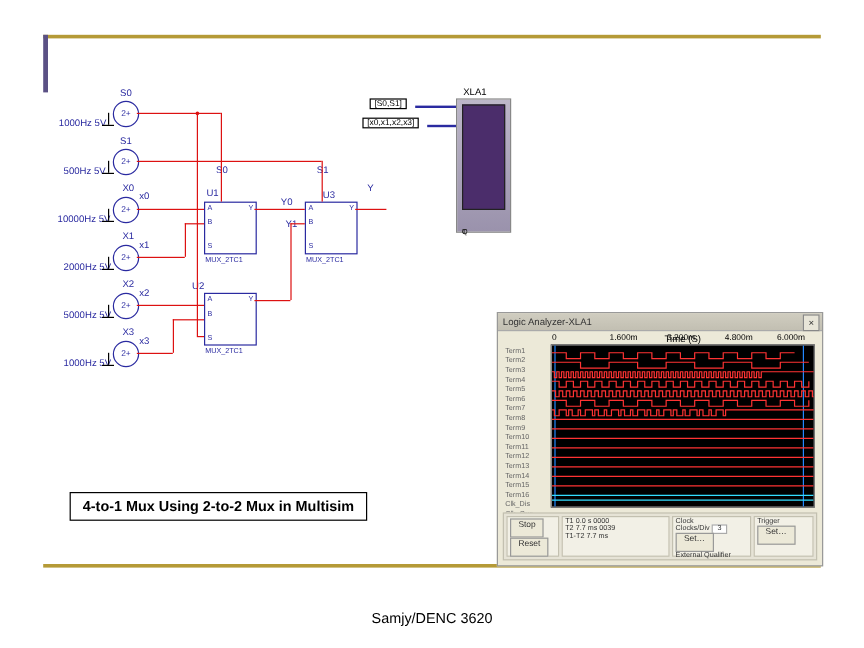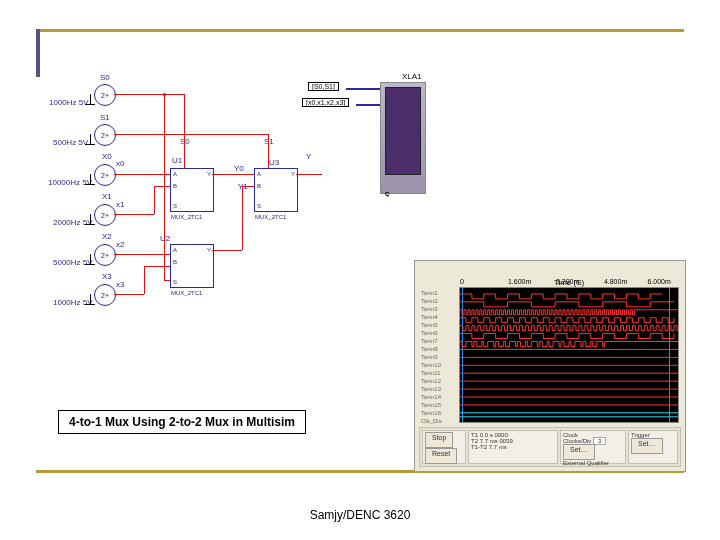--- a/index.html
+++ b/index.html
@@ -144,21 +144,21 @@
 
   <div class="slbl" style="left:256px;top:72px">Y</div>
   <div class="wire-h" style="left:246px;top:94px;width:26px"></div>
 
   <div class="bus-lbl" style="left:258px;top:2px;border:1px solid #000;padding:0 3px">[S0,S1]</div>
   <div class="bus-lbl" style="left:252px;top:18px;border:1px solid #000;padding:0 3px">[x0,x1,x2,x3]</div>
 
   <div class="wire-blk-h" style="left:296px;top:8px;width:34px;height:2px;background:#2a2aa0"></div>
   <div class="wire-blk-h" style="left:306px;top:24px;width:24px;height:2px;background:#2a2aa0"></div>
 
-  <div class="slbl" style="left:352px;top:-8px;color:#000">XLA1</div>
+  <div class="slbl" style="left:336px;top:-8px;color:#000">XLA1</div>
   <div class="instr" style="left:330px;top:2px">
     <div style="position:absolute;left:4px;top:4px;right:4px;bottom:18px;background:#4b2d6b;border:1px solid #222"></div>
     <div style="position:absolute;left:4px;bottom:2px;right:4px;font-size:6px;color:#222;display:flex;justify-content:space-between">
         <span>C</span>
         <span>Q</span>
         <span>T</span>
       </div>
   </div>
 
   <div style="position:absolute;left:334px;top:8px;width:36px;height:94px;display:flex;flex-direction:column;justify-content:space-around">
@@ -177,20 +177,24 @@
     <div style="height:3px;background:repeating-linear-gradient(90deg,#d6c,#d6c 2px,transparent 2px,transparent 4px)"></div>
     <div style="height:3px;background:repeating-linear-gradient(90deg,#d6c,#d6c 2px,transparent 2px,transparent 4px)"></div>
   </div>
 </div>
 
 <div class="caption">
   <b>4-to-1 Mux Using 2-to-2 Mux in Multisim</b>
 </div>
 
 <div class="la">
+  <div class="titlebar">
+    <span>Logic Analyzer-XLA1</span>
+    <span class="closebtn">×</span>
+  </div>
   <div class="sigs">
     <div>Term1</div>
     <div>Term2</div>
     <div>Term3</div>
     <div>Term4</div>
     <div>Term5</div>
     <div>Term6</div>
     <div>Term7</div>
     <div>Term8</div>
     <div>Term9</div>

